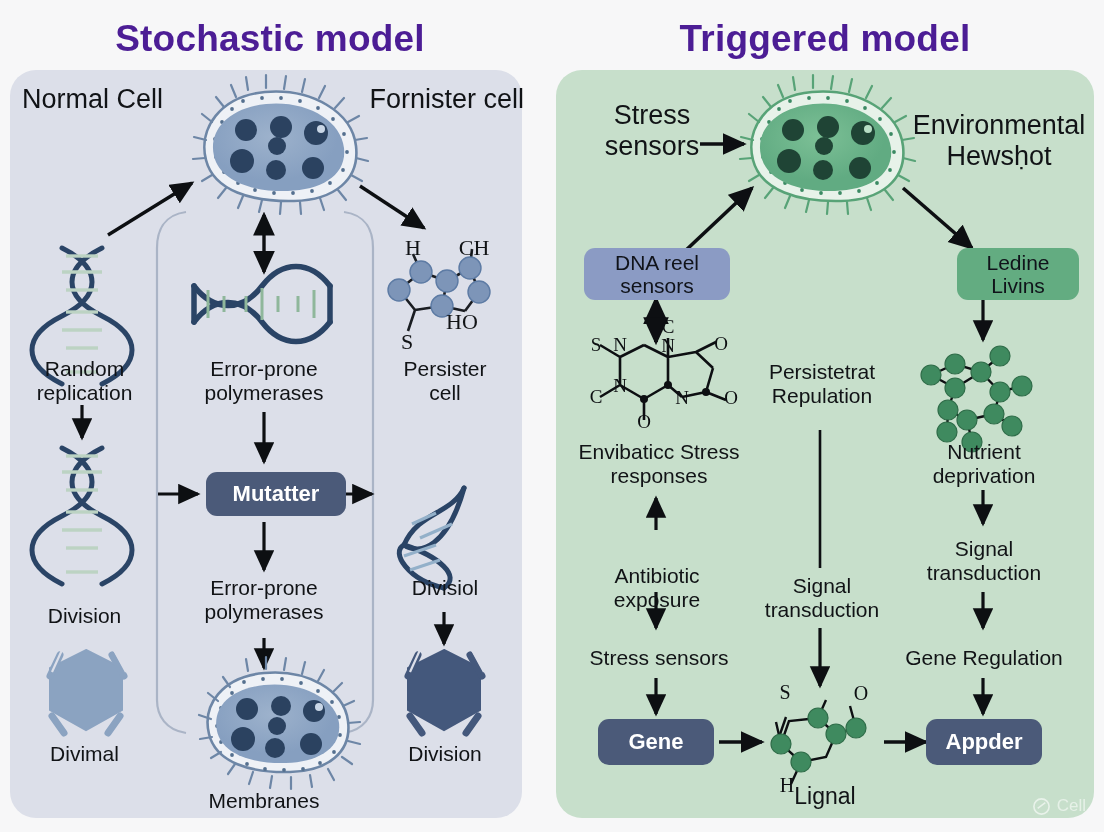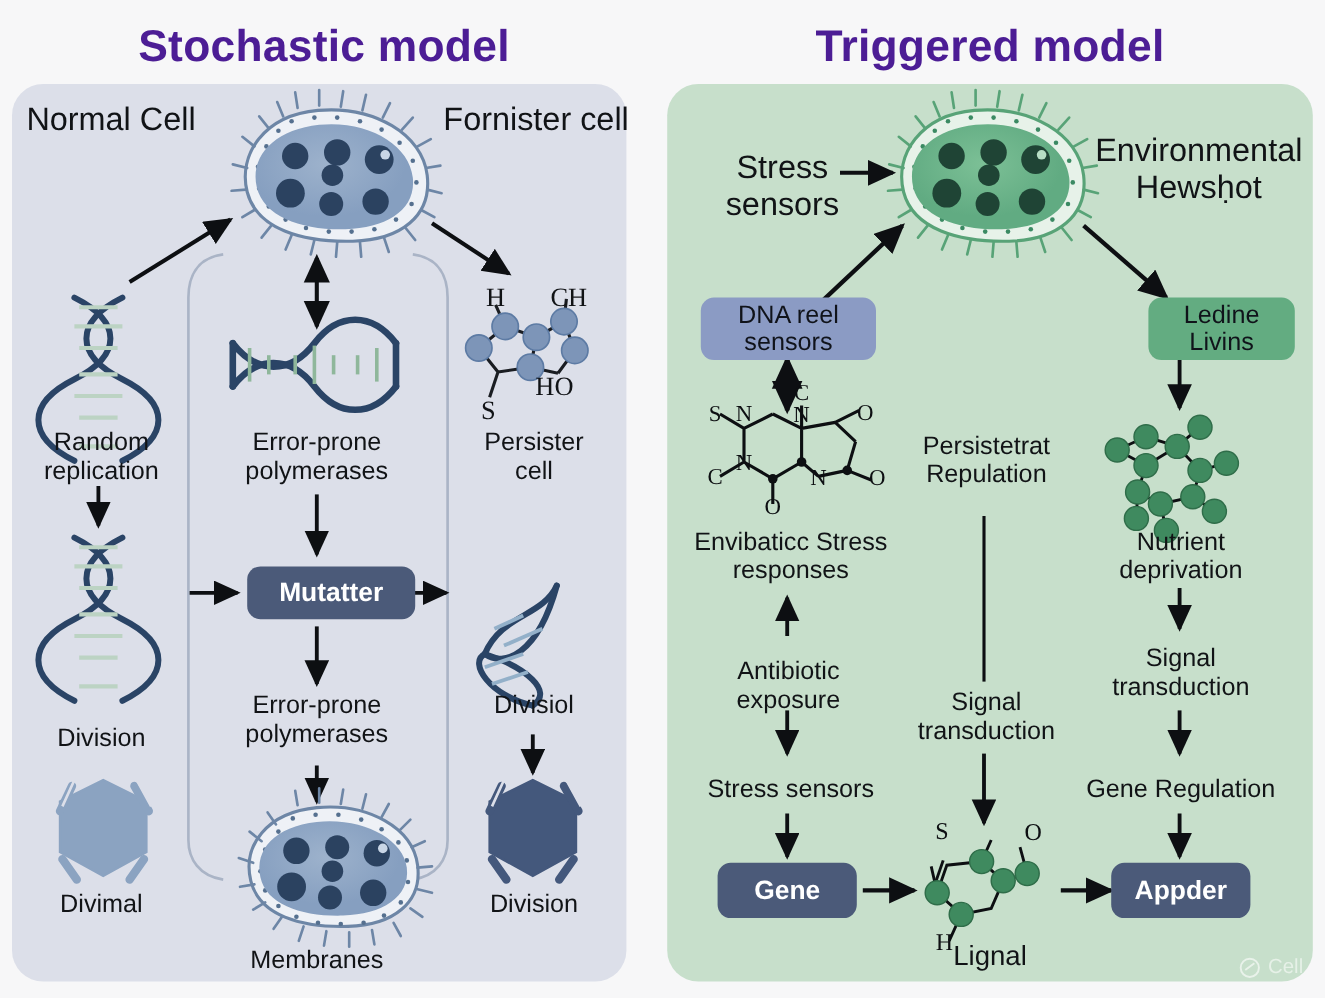--- a/index.html
+++ b/index.html
@@ -497,30 +497,30 @@
   <div class="lab" style="left:374px;top:357px;width:142px;">Persister
 cell</div>
   <div class="lab" style="left:374px;top:576px;width:142px;">Divisiol</div>
   <div class="lab" style="left:374px;top:742px;width:142px;">Division</div>
 
   <div class="lab small" style="left:396px;top:236px;width:34px;font-family:'Liberation Serif',serif;font-size:22px;">H</div>
   <div class="lab small" style="left:450px;top:236px;width:48px;font-family:'Liberation Serif',serif;font-size:22px;">CH</div>
   <div class="lab small" style="left:438px;top:310px;width:48px;font-family:'Liberation Serif',serif;font-size:22px;">HO</div>
   <div class="lab small" style="left:392px;top:330px;width:30px;font-family:'Liberation Serif',serif;font-size:22px;">S</div>
 
-  <div class="corner" id="t-corner-left" style="left:582px;top:124px;width:140px;text-align:center;">Stress
+  <div class="corner" id="t-corner-left" style="left:582px;top:100px;width:140px;text-align:center;">Stress
 sensors</div>
   <div class="corner" id="t-corner-right" style="left:904px;top:110px;width:190px;text-align:center;">Environmental
 Hewsḥot</div>
 
   <div class="pill pill-blue" style="left:584px;top:248px;width:146px;height:52px;">DNA reel
 sensors</div>
   <div class="lab" style="left:566px;top:440px;width:186px;">Envibaticc Stress
 responses</div>
-  <div class="lab" style="left:578px;top:548px;width:158px;">Antibiotic
+  <div class="lab" style="left:578px;top:564px;width:158px;">Antibiotic
 exposure</div>
   <div class="lab" style="left:566px;top:646px;width:186px;">Stress sensors</div>
   <div class="pill pill-dark" style="left:598px;top:719px;width:116px;height:46px;text-align:right;">Gene</div>
 
   <div class="lab" style="left:746px;top:360px;width:152px;">Persistetrat
 Repulation</div>
   <div class="lab" style="left:742px;top:574px;width:160px;">Signal
 transduction</div>
   <div class="lab" style="left:770px;top:784px;width:110px;font-size:23px;">Lignal</div>
 

